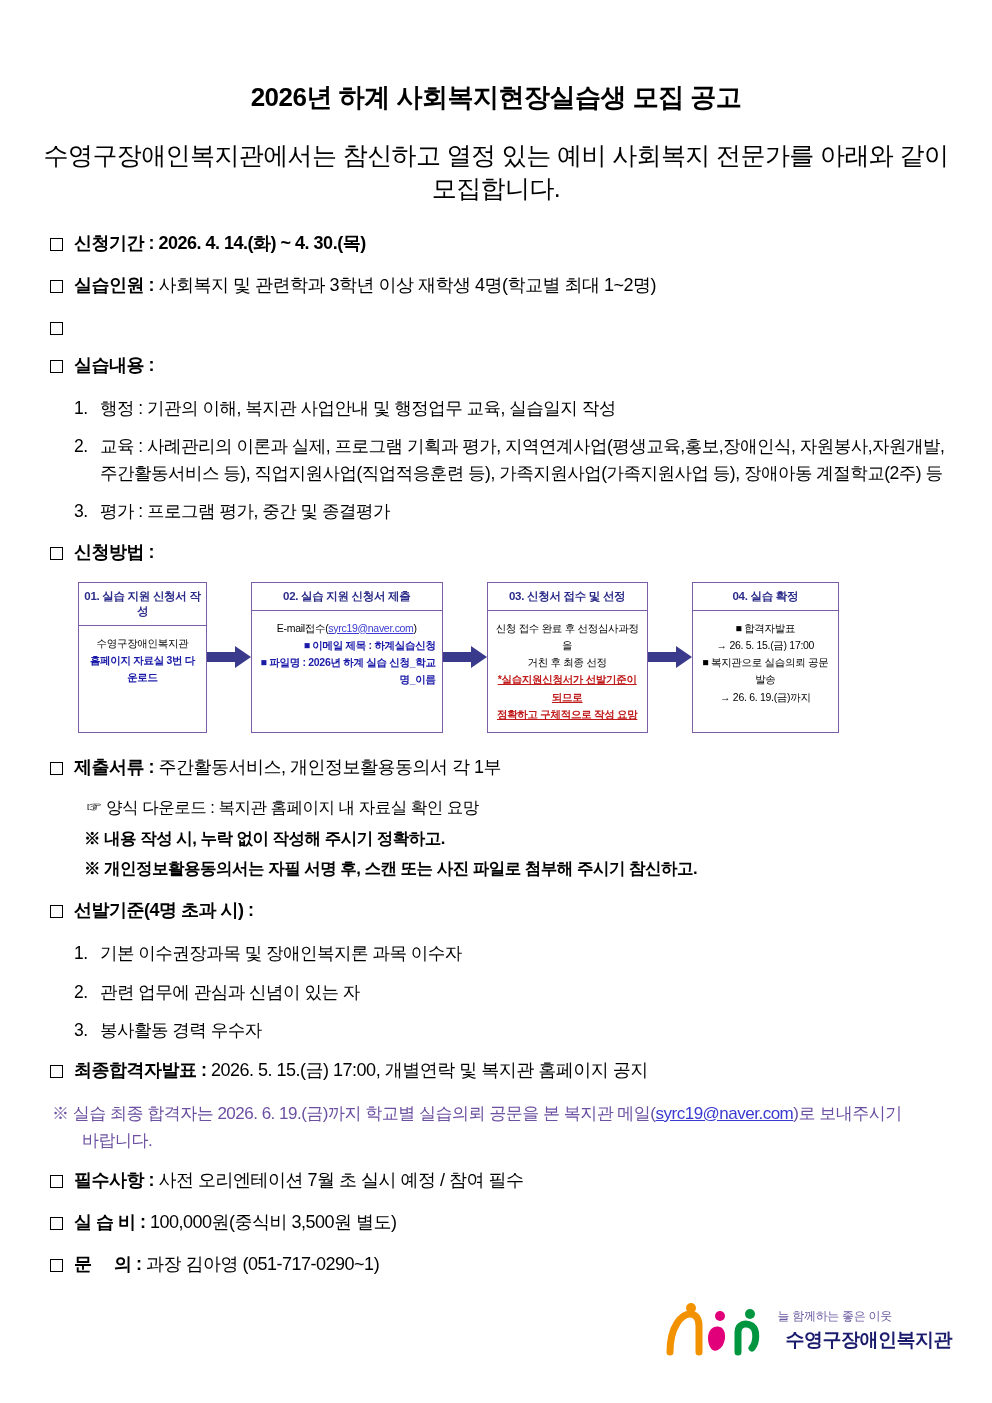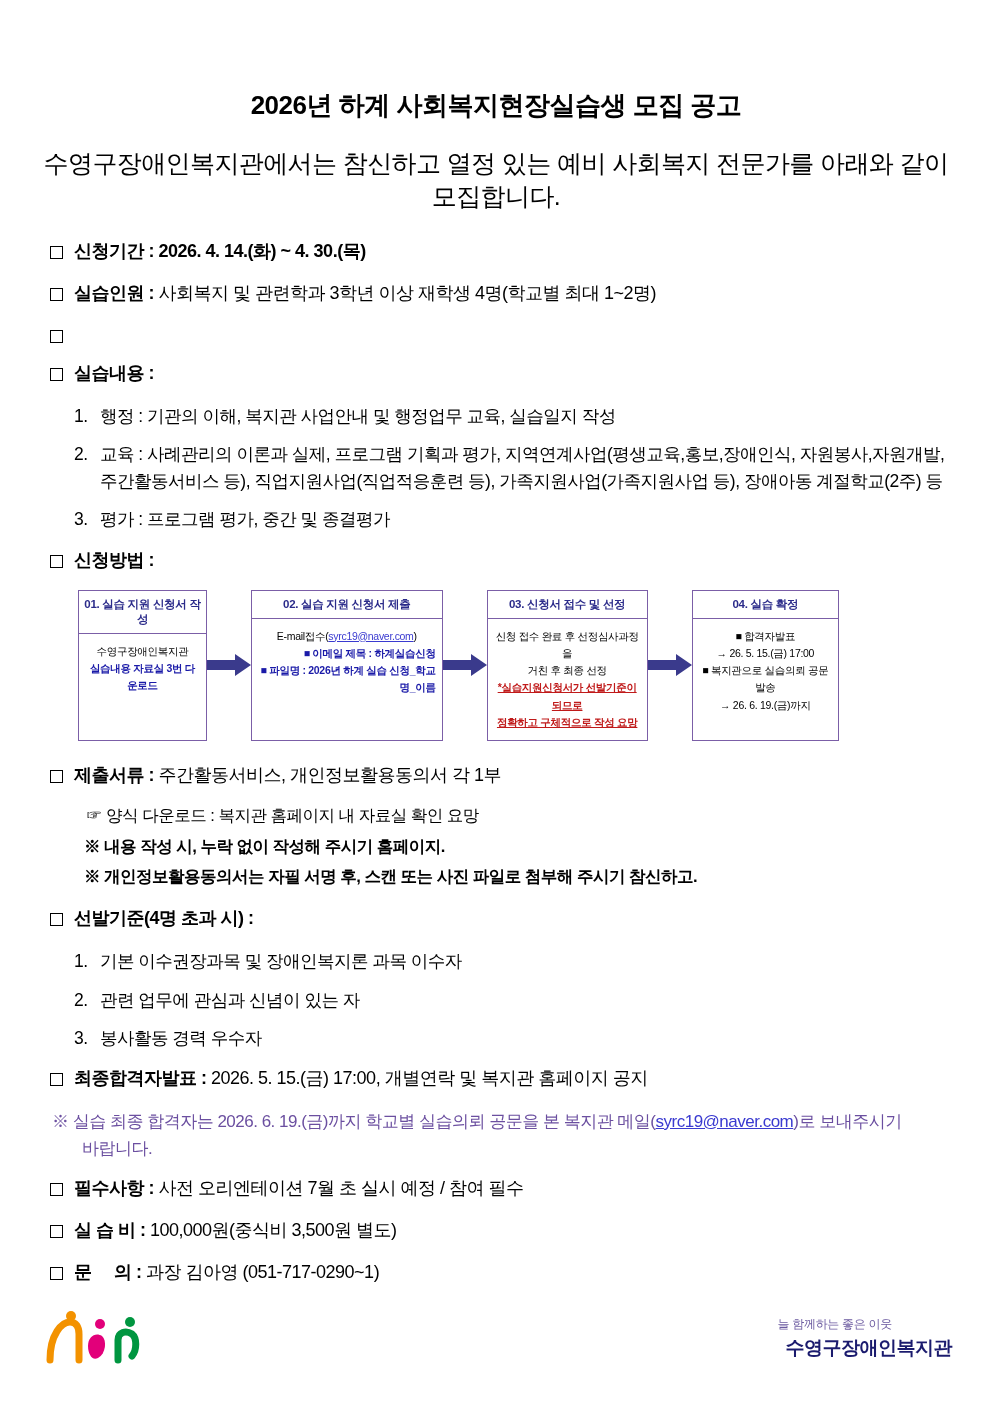--- a/index.html
+++ b/index.html
@@ -17,21 +17,21 @@
   }
   .page {
     padding: 48px 40px 0 40px;
     box-sizing: border-box;
   }
   .doc-title {
     text-align: center;
     font-size: 26px;
     font-weight: bold;
     letter-spacing: -0.5px;
-    margin: 40px 0 24px 0;
+    margin: 32px 0 24px 0;
   }
   .intro {
     font-size: 25px;
     text-align: center;
     letter-spacing: -0.6px;
     margin: 0 0 26px 0;
   }
   .bullet-row {
     display: flex;
     align-items: flex-start;
@@ -138,21 +138,21 @@
     flex: 1;
     display: flex;
     align-items: center;
     justify-content: center;
   }
   .arrow svg { display: block; }
   
   .footer {
     display: flex;
     align-items: center;
-    justify-content: space-between;
+    justify-content: flex-end;
     margin-top: 26px;
   }
   .logo-text {
     font-size: 19px;
     font-weight: bold;
     color: #1b1b6e;
     letter-spacing: -0.5px;
     margin-left: 8px;
   }
   .logo-slogan {
@@ -211,21 +211,21 @@
   <div class="bullet-row">
     <span class="sq"></span>
     <span class="blabel">신청방법 :</span>
   </div>
 
   <div class="flow">
     <div class="flow-box fb1">
       <div class="fb-head">01. 실습 지원 신청서 작성</div>
       <div class="fb-body">
         <div>수영구장애인복지관</div>
-        <div class="blue">실습내용 자료실 3번 다운로드</div>
+        <div class="blue">홈페이지 자료실 3번 다운로드</div>
       </div>
     </div>
     <div class="arrow">
       <svg width="44" height="22" viewBox="0 0 44 22">
           <path d="M0 6 H28 V0 L44 11 L28 22 V16 H0 Z" fill="#3a3a8c"></path>
         </svg>
     </div>
 
     <div class="flow-box fb2">
       <div class="fb-head">02. 실습 지원 신청서 제출</div>
@@ -266,21 +266,21 @@
       </div>
     </div>
   </div>
 
   <div class="bullet-row">
     <span class="sq"></span>
     <span><span class="blabel">제출서류 :</span>
     <span class="bvalue">주간활동서비스, 개인정보활용동의서 각 1부</span></span>
   </div>
   <div class="note">☞ 양식 다운로드 : 복지관 홈페이지 내 자료실 확인 요망</div>
-  <div class="note-star">※ 내용 작성 시, 누락 없이 작성해 주시기 홈페이지.</div>
+  <div class="note-star">※ 내용 작성 시, 누락 없이 작성해 주시기 정확하고.</div>
   <div class="note-star">※ 개인정보활용동의서는 자필 서명 후, 스캔 또는 사진 파일로 첨부해 주시기 참신하고.</div>
 
   <div class="bullet-row" style="margin-top:18px;">
     <span class="sq"></span>
     <span class="blabel">선발기준(4명 초과 시) :</span>
   </div>
   <div class="num-list">
     <div class="num-item">
       <span class="num-idx">1.</span>
       <span>기본 이수권장과목 및 장애인복지론 과목 이수자</span>

